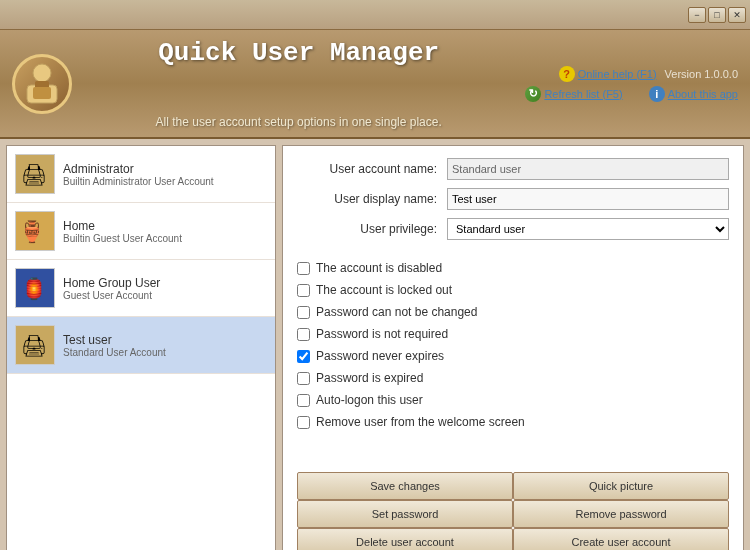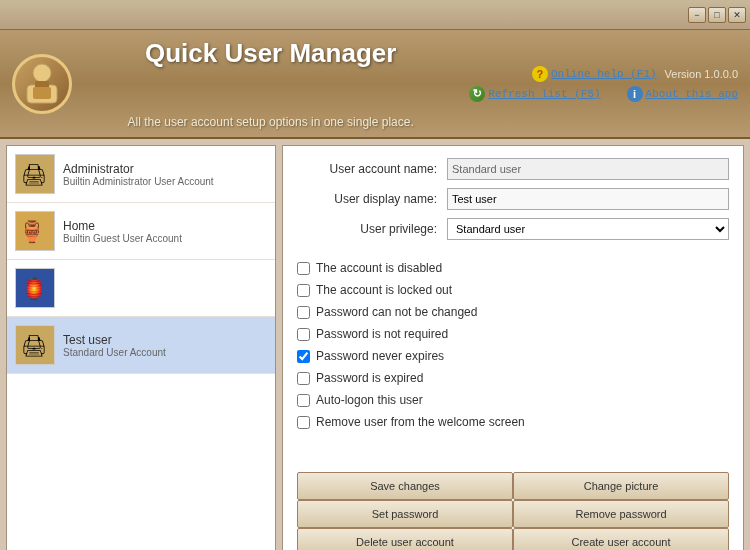--- a/index.html
+++ b/index.html
@@ -68,20 +68,21 @@
     .header-title-block {
       flex: 1;
       text-align: center;
     }
     .header-title {
       font-size: 26px;
       font-weight: bold;
       color: white;
       text-shadow: 1px 1px 3px rgba(0,0,0,0.5);
       line-height: 1.2;
+      font-family: Liberation Mono, monospace;
     }
     .header-subtitle {
       font-size: 12px;
       color: #f0e8d0;
       text-shadow: 1px 1px 2px rgba(0,0,0,0.4);
       margin-top: 46px;
     }
     .header-links {
       display: flex;
       flex-direction: column;
@@ -89,21 +90,20 @@
       align-items: flex-end;
     }
     .header-link {
       display: flex;
       align-items: center;
       gap: 4px;
       color: #4080c0;
       text-decoration: underline;
       cursor: pointer;
       font-size: 11px;
-      font-family: Liberation Mono, monospace;
     }
     .header-link-icon {
       width: 16px;
       height: 16px;
       border-radius: 50%;
       display: flex;
       align-items: center;
       justify-content: center;
       font-size: 11px;
       font-weight: bold;
@@ -319,20 +319,24 @@
       </div>
     </div>
 
     <div class="user-item">
       <div class="user-avatar">
         <svg width="40" height="40" viewBox="0 0 40 40">
           <rect width="40" height="40" fill="#3050a0"></rect>
           <text x="6" y="28" font-size="22">🏮</text>
         </svg>
       </div>
+      <div class="user-info">
+        <div class="user-name">Home Group User</div>
+        <div class="user-desc">Guest User Account</div>
+      </div>
     </div>
 
     <div class="user-item selected">
       <div class="user-avatar">
         <svg width="40" height="40" viewBox="0 0 40 40">
           <rect width="40" height="40" fill="#c8a860"></rect>
           <text x="5" y="28" font-size="22">🖨</text>
         </svg>
       </div>
       <div class="user-info">
@@ -394,21 +398,21 @@
       <input type="checkbox" style="">
       <span class="checkbox-label">Auto-logon this user</span>
     </div>
     <div class="checkbox-row">
       <input type="checkbox" style="">
       <span class="checkbox-label">Remove user from the welcome screen</span>
     </div>
 
     <div class="buttons-section">
       <button class="action-btn">Save changes</button>
-      <button class="action-btn">Change picture</button>
+      <button class="action-btn">Quick picture</button>
       <button class="action-btn">Set password</button>
       <button class="action-btn">Remove password</button>
       <button class="action-btn">Delete user account</button>
       <button class="action-btn">Create user account</button>
     </div>
 
   </div>
 </div>
 
 </body></html>

